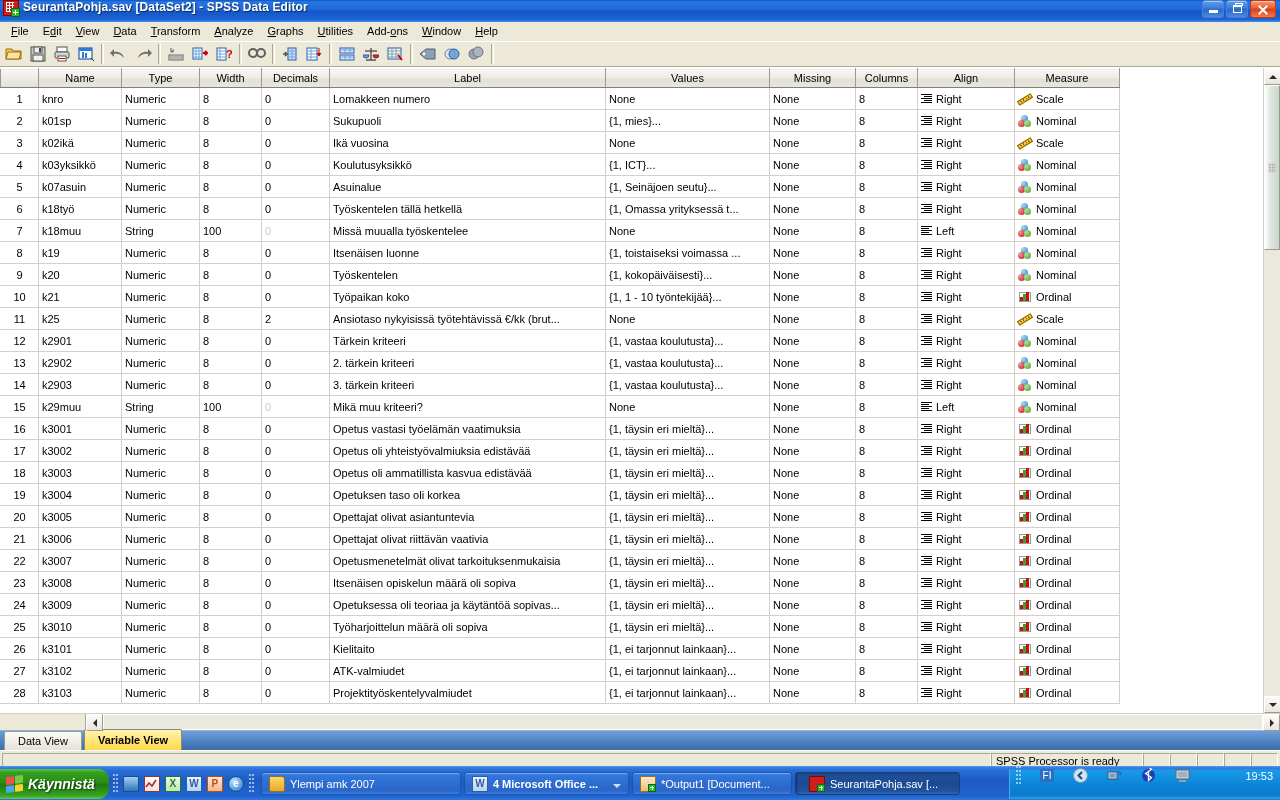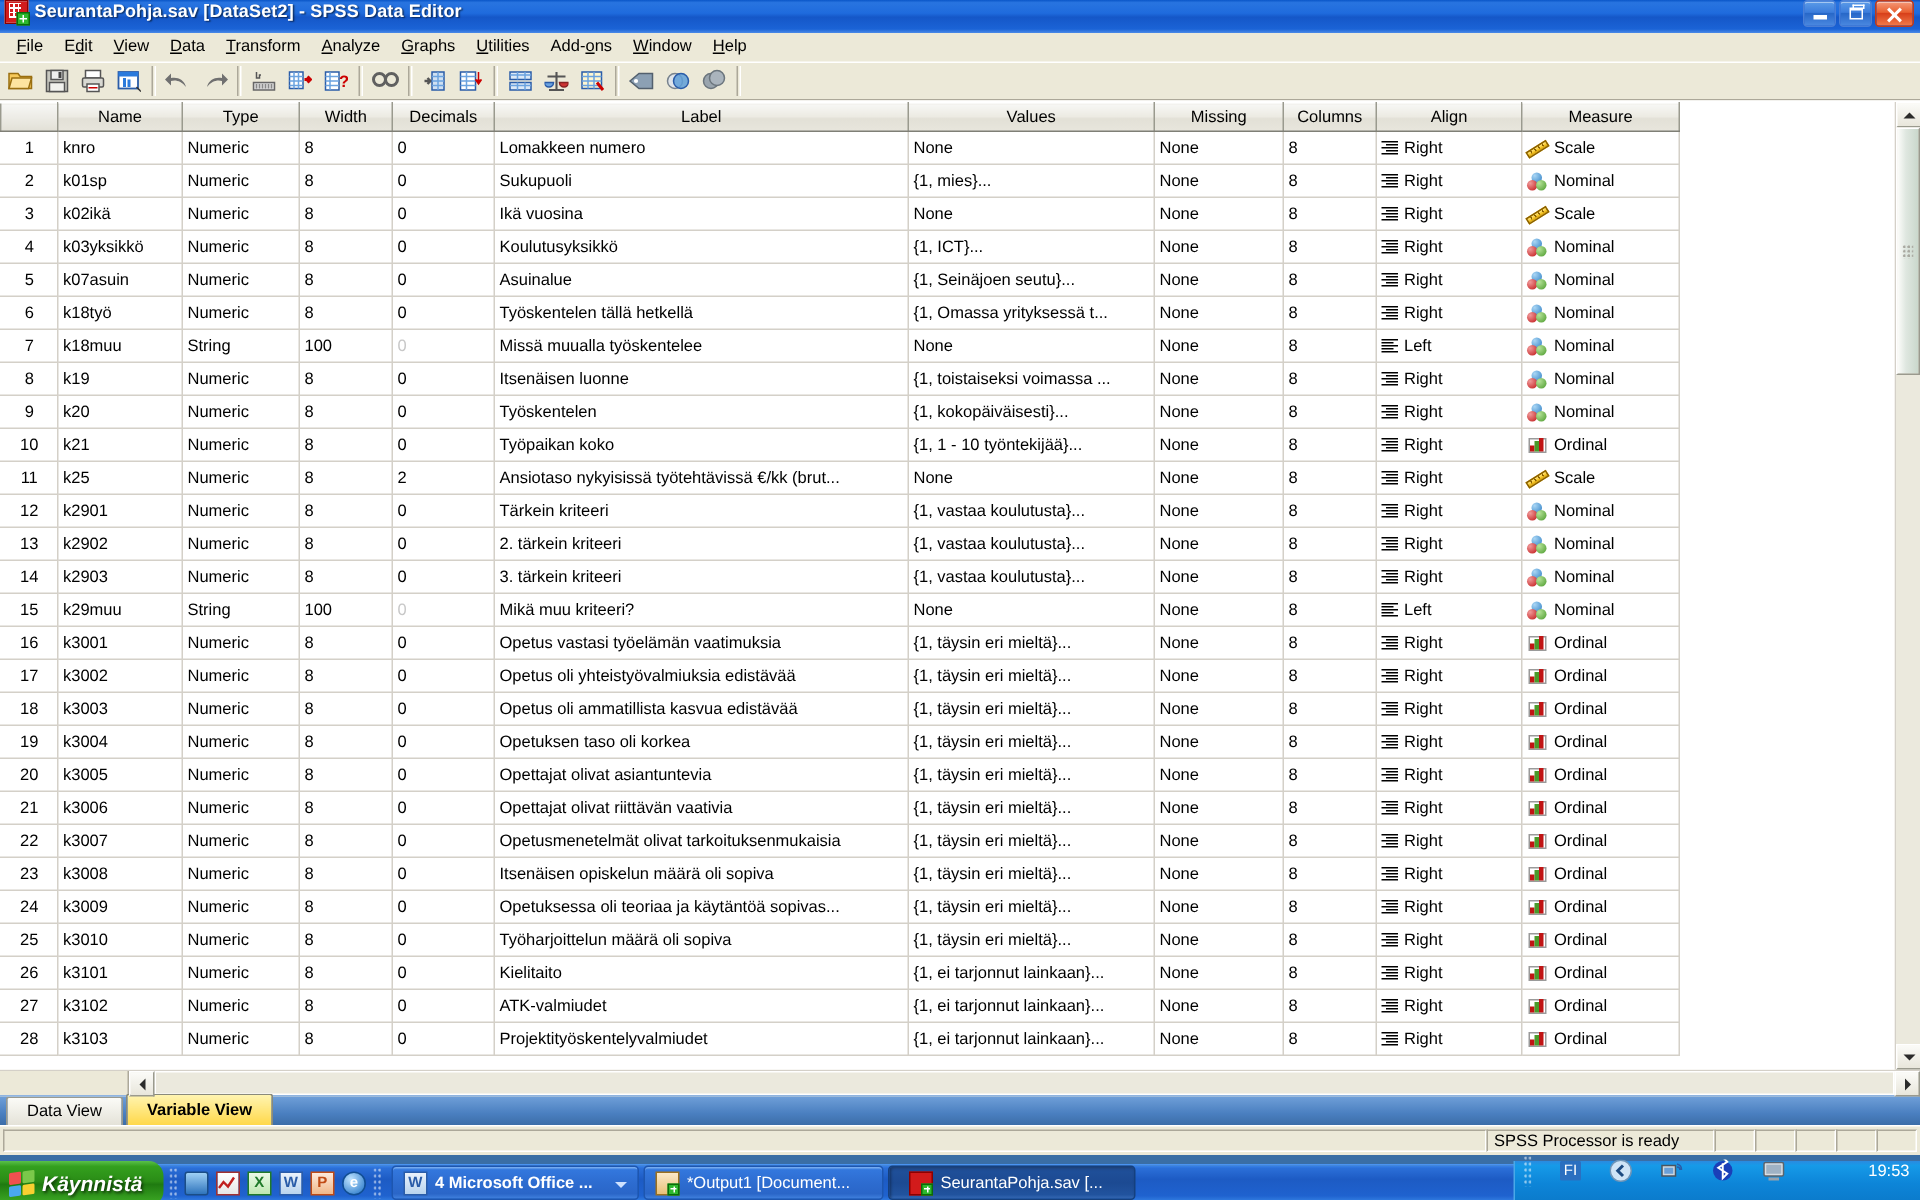--- a/index.html
+++ b/index.html
@@ -334,21 +334,21 @@
     font-size: 11px;
     color: #000;
     white-space: nowrap;
   }
   .st-cell.msg { width: 152px; }
   .st-cell.sm { width: 27px; }
 
   
   .taskbar {
     position: absolute; left: 0; bottom: 0;
-    width: 1280px; height: 24px;
+    width: 1280px; height: 34px;
     background: linear-gradient(to bottom, #3a84e8 0%, #2b6fd8 8%, #1d5bc4 40%, #1f62cf 88%, #2e78de 100%);
     display: flex; align-items: center;
     border-top: 1px solid #4a93f0;
   }
   .start-btn {
     height: 30px;
     min-width: 108px;
     background: linear-gradient(to bottom, #5ac04a 0%, #34a01e 12%, #2a8c16 45%, #1f7a10 52%, #3aa523 90%, #6cc85a 100%);
     border-radius: 0 10px 10px 0;
     display: flex; align-items: center;
@@ -1685,20 +1685,24 @@
         </svg>
     </span>
     <span class="ql-ico ic-excel">X</span>
     <span class="ql-ico ic-word">W</span>
     <span class="ql-ico ic-ppt">P</span>
     <span class="ql-ico ic-ie">e</span>
     <span class="ql-grip"></span>
   </div>
 
   <div class="tasks">
+    <div class="task" style="width:200px">
+      <span class="t-ico ic-folder"></span>
+      <span class="t-label">Ylempi amk 2007</span>
+    </div>
     <div class="task" style="width:165px">
       <span class="t-ico ic-word">W</span>
       <span class="t-label" style="font-weight:bold">4 Microsoft Office ...</span>
       <span class="t-caret"><span class="caret-d"></span></span>
     </div>
     <div class="task" style="width:160px">
       <span class="t-ico ic-spssout">
           <span class="mini-plus"></span>
         </span>
       <span class="t-label">*Output1 [Document...</span>

